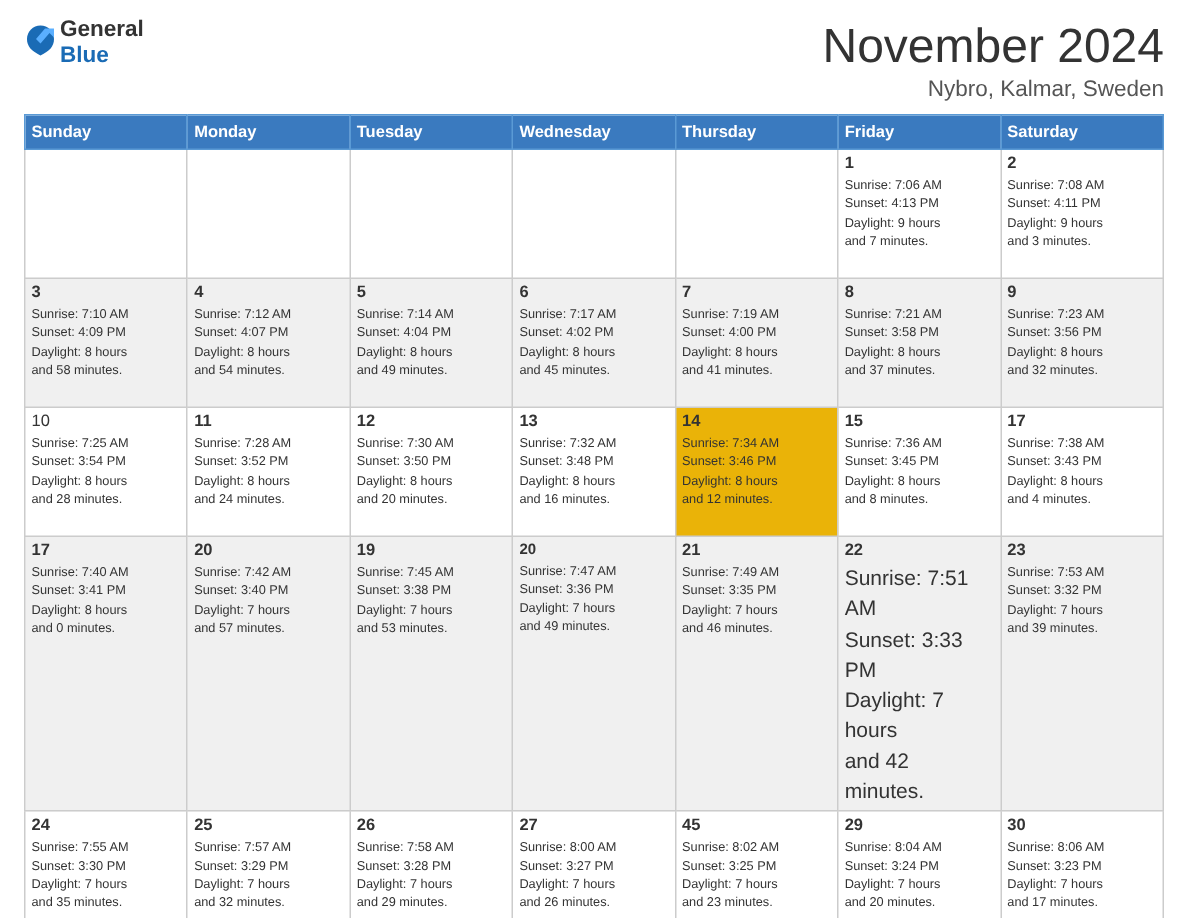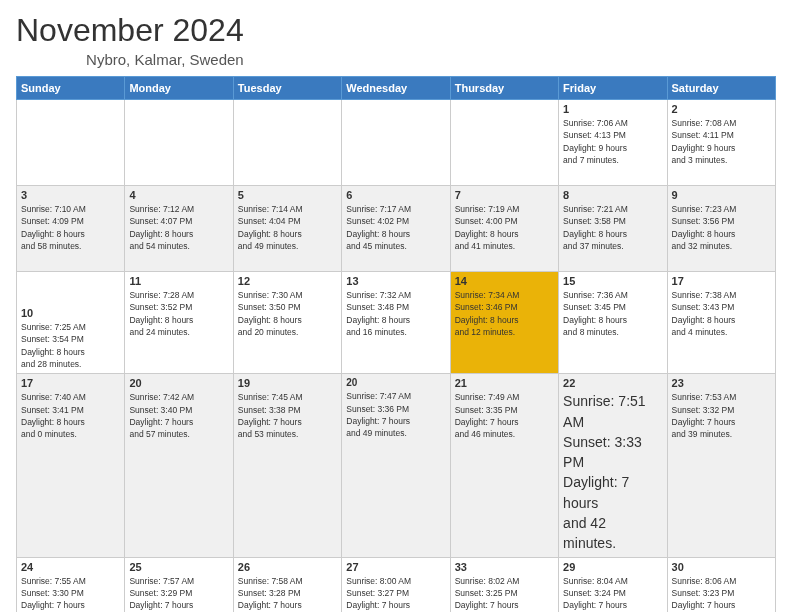--- a/index.html
+++ b/index.html
@@ -43,20 +43,30 @@
     .calendar tr:nth-child(odd) td:not(.empty) { background: #fff; }
     .calendar tr:nth-child(even) td:not(.empty) { background: #f5f5f5; }
     
     table { width: 760px; margin: 0 16px; }
   </style>
 </head>
 <body>
 
 <div>
   <div class="header">
+    <div class="logo">
+      <svg class="logo-icon" viewBox="0 0 22 28" xmlns="http://www.w3.org/2000/svg">
+        <path d="M11 2 C6 2 2 6 2 11 C2 16 5 19 11 22 C17 19 20 16 20 11 C20 6 16 2 11 2Z" fill="#1a6bb5"></path>
+        <path d="M14 4 L20 4 L20 10 L17 7 L11 14 L8 11 Z" fill="#5aafff"></path>
+      </svg>
+      <div class="logo-text">
+        <span class="logo-general">General</span>
+        <span class="logo-blue">Blue</span>
+      </div>
+    </div>
     <div class="title-block">
       <div class="month-title">November 2024</div>
       <div class="location">Nybro, Kalmar, Sweden</div>
     </div>
   </div>
 
   <table class="calendar" style="width:760px; margin: 0 16px; border-collapse: collapse;">
     <thead>
       <tr>
       <th>Sunday</th>
@@ -136,21 +146,21 @@
           <td style="vertical-align: top; border: 1px solid rgb(204, 204, 204); padding: 3px 4px; font-size: 9px; color: rgb(51, 51, 51); width: 108px; height: 86px; background: rgb(240, 240, 240);">
             <span style="font-size: 11px; font-weight: bold; display: block; margin-bottom: 2px;">9</span>
             <div style="font-size: 8.5px; line-height: 1.45; white-space: pre-line;">Sunrise: 7:23 AM
 Sunset: 3:56 PM
 Daylight: 8 hours
 and 32 minutes.</div>
           </td>
         </tr>
         <tr>
           <td style="vertical-align: top; border: 1px solid rgb(204, 204, 204); padding: 3px 4px; font-size: 9px; color: rgb(51, 51, 51); width: 108px; height: 86px; background: rgb(255, 255, 255);">
-            <span style="font-size: 11px; font-weight: bold; display: block; margin-bottom: 2px; margin-top: 32px;">10</span>
+            <span style="font-size: 11px; font-weight: normal; display: block; margin-bottom: 2px;">10</span>
             <div style="font-size: 8.5px; line-height: 1.45; white-space: pre-line;">Sunrise: 7:25 AM
 Sunset: 3:54 PM
 Daylight: 8 hours
 and 28 minutes.</div>
           </td>
           <td style="vertical-align: top; border: 1px solid rgb(204, 204, 204); padding: 3px 4px; font-size: 9px; color: rgb(51, 51, 51); width: 108px; height: 86px; background: rgb(255, 255, 255);">
             <span style="font-size: 11px; font-weight: bold; display: block; margin-bottom: 2px;">11</span>
             <div style="font-size: 8.5px; line-height: 1.45; white-space: pre-line;">Sunrise: 7:28 AM
 Sunset: 3:52 PM
 Daylight: 8 hours
@@ -266,21 +276,21 @@
 and 29 minutes.</div>
           </td>
           <td style="vertical-align: top; border: 1px solid rgb(204, 204, 204); padding: 3px 4px; font-size: 9px; color: rgb(51, 51, 51); width: 108px; height: 86px; background: rgb(255, 255, 255);">
             <span style="font-size: 11px; font-weight: bold; display: block; margin-bottom: 2px;">27</span>
             <div style="font-size: 8.5px; line-height: 1.45; white-space: pre-line;">Sunrise: 8:00 AM
 Sunset: 3:27 PM
 Daylight: 7 hours
 and 26 minutes.</div>
           </td>
           <td style="vertical-align: top; border: 1px solid rgb(204, 204, 204); padding: 3px 4px; font-size: 9px; color: rgb(51, 51, 51); width: 108px; height: 86px; background: rgb(255, 255, 255);">
-            <span style="font-size: 11px; font-weight: bold; display: block; margin-bottom: 2px;">33</span>
+            <span style="font-size: 11px; font-weight: bold; display: block; margin-bottom: 2px;">45</span>
             <div style="font-size: 8.5px; line-height: 1.45; white-space: pre-line;">Sunrise: 8:02 AM
 Sunset: 3:25 PM
 Daylight: 7 hours
 and 23 minutes.</div>
           </td>
           <td style="vertical-align: top; border: 1px solid rgb(204, 204, 204); padding: 3px 4px; font-size: 9px; color: rgb(51, 51, 51); width: 108px; height: 86px; background: rgb(255, 255, 255);">
             <span style="font-size: 11px; font-weight: bold; display: block; margin-bottom: 2px;">29</span>
             <div style="font-size: 8.5px; line-height: 1.45; white-space: pre-line;">Sunrise: 8:04 AM
 Sunset: 3:24 PM
 Daylight: 7 hours

